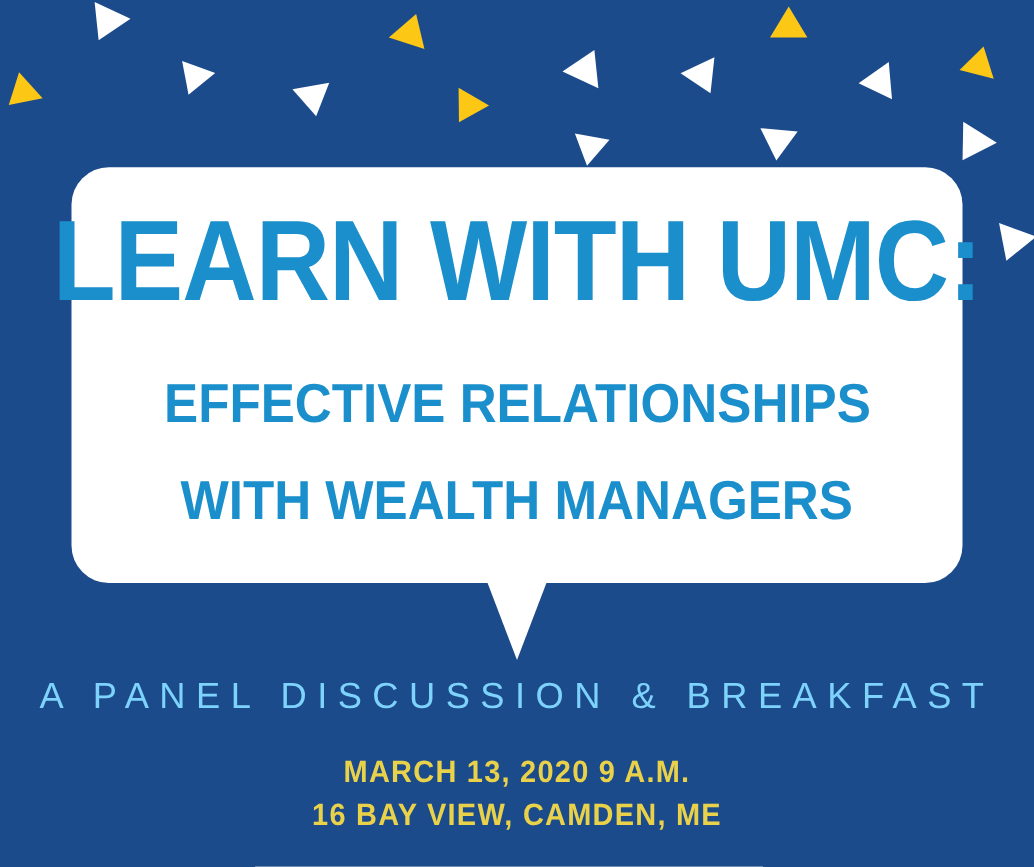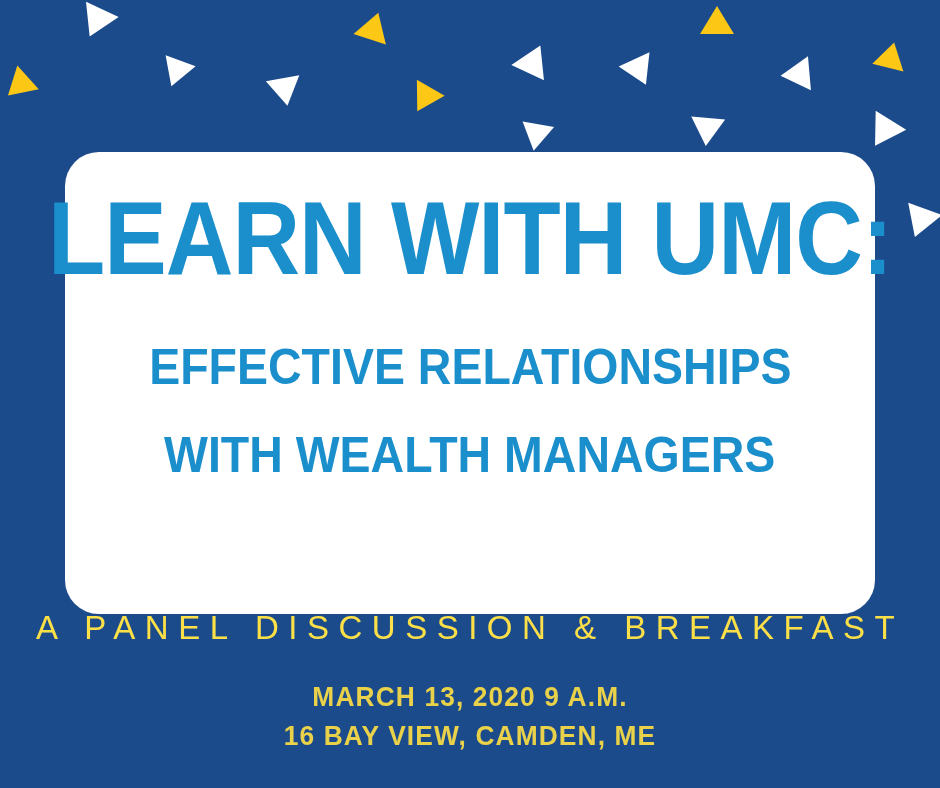--- a/index.html
+++ b/index.html
@@ -32,21 +32,21 @@
     border-left-color: transparent;
     border-right-color: transparent;
   }
 
   
   #speech-card {
     position: absolute;
     left: 65px;
     top: 152px;
     width: 810px;
-    height: 462px;
+    height: 378px;
     background: #ffffff;
     border-radius: 34px;
     z-index: 5;
   }
   #speech-card-tail {
     position: absolute;
     left: 441px;
     top: 524px;
     width: 0;
     height: 0;
@@ -99,27 +99,27 @@
   
   #bottom-block {
     position: absolute;
     left: 0;
     top: 608px;
     width: 940px;
     text-align: center;
     z-index: 4;
   }
   #event-type {
-    color: #fde047;
+    color: #7dd3fc;
     font-family: "Liberation Sans Narrow", "Liberation Sans", sans-serif;
     font-size: 33px;
     font-weight: 400;
     letter-spacing: 9.5px;
     white-space: nowrap;
-    margin: 1px;
+    margin: 6px;
   }
   .event-detail {
     color: #e9d24a;
     font-family: "Liberation Sans Narrow", "Liberation Sans", sans-serif;
     font-size: 28px;
     font-weight: bold;
     letter-spacing: 1.2px;
     white-space: nowrap;
     margin: 0;
     transform: scaleX(0.94);

